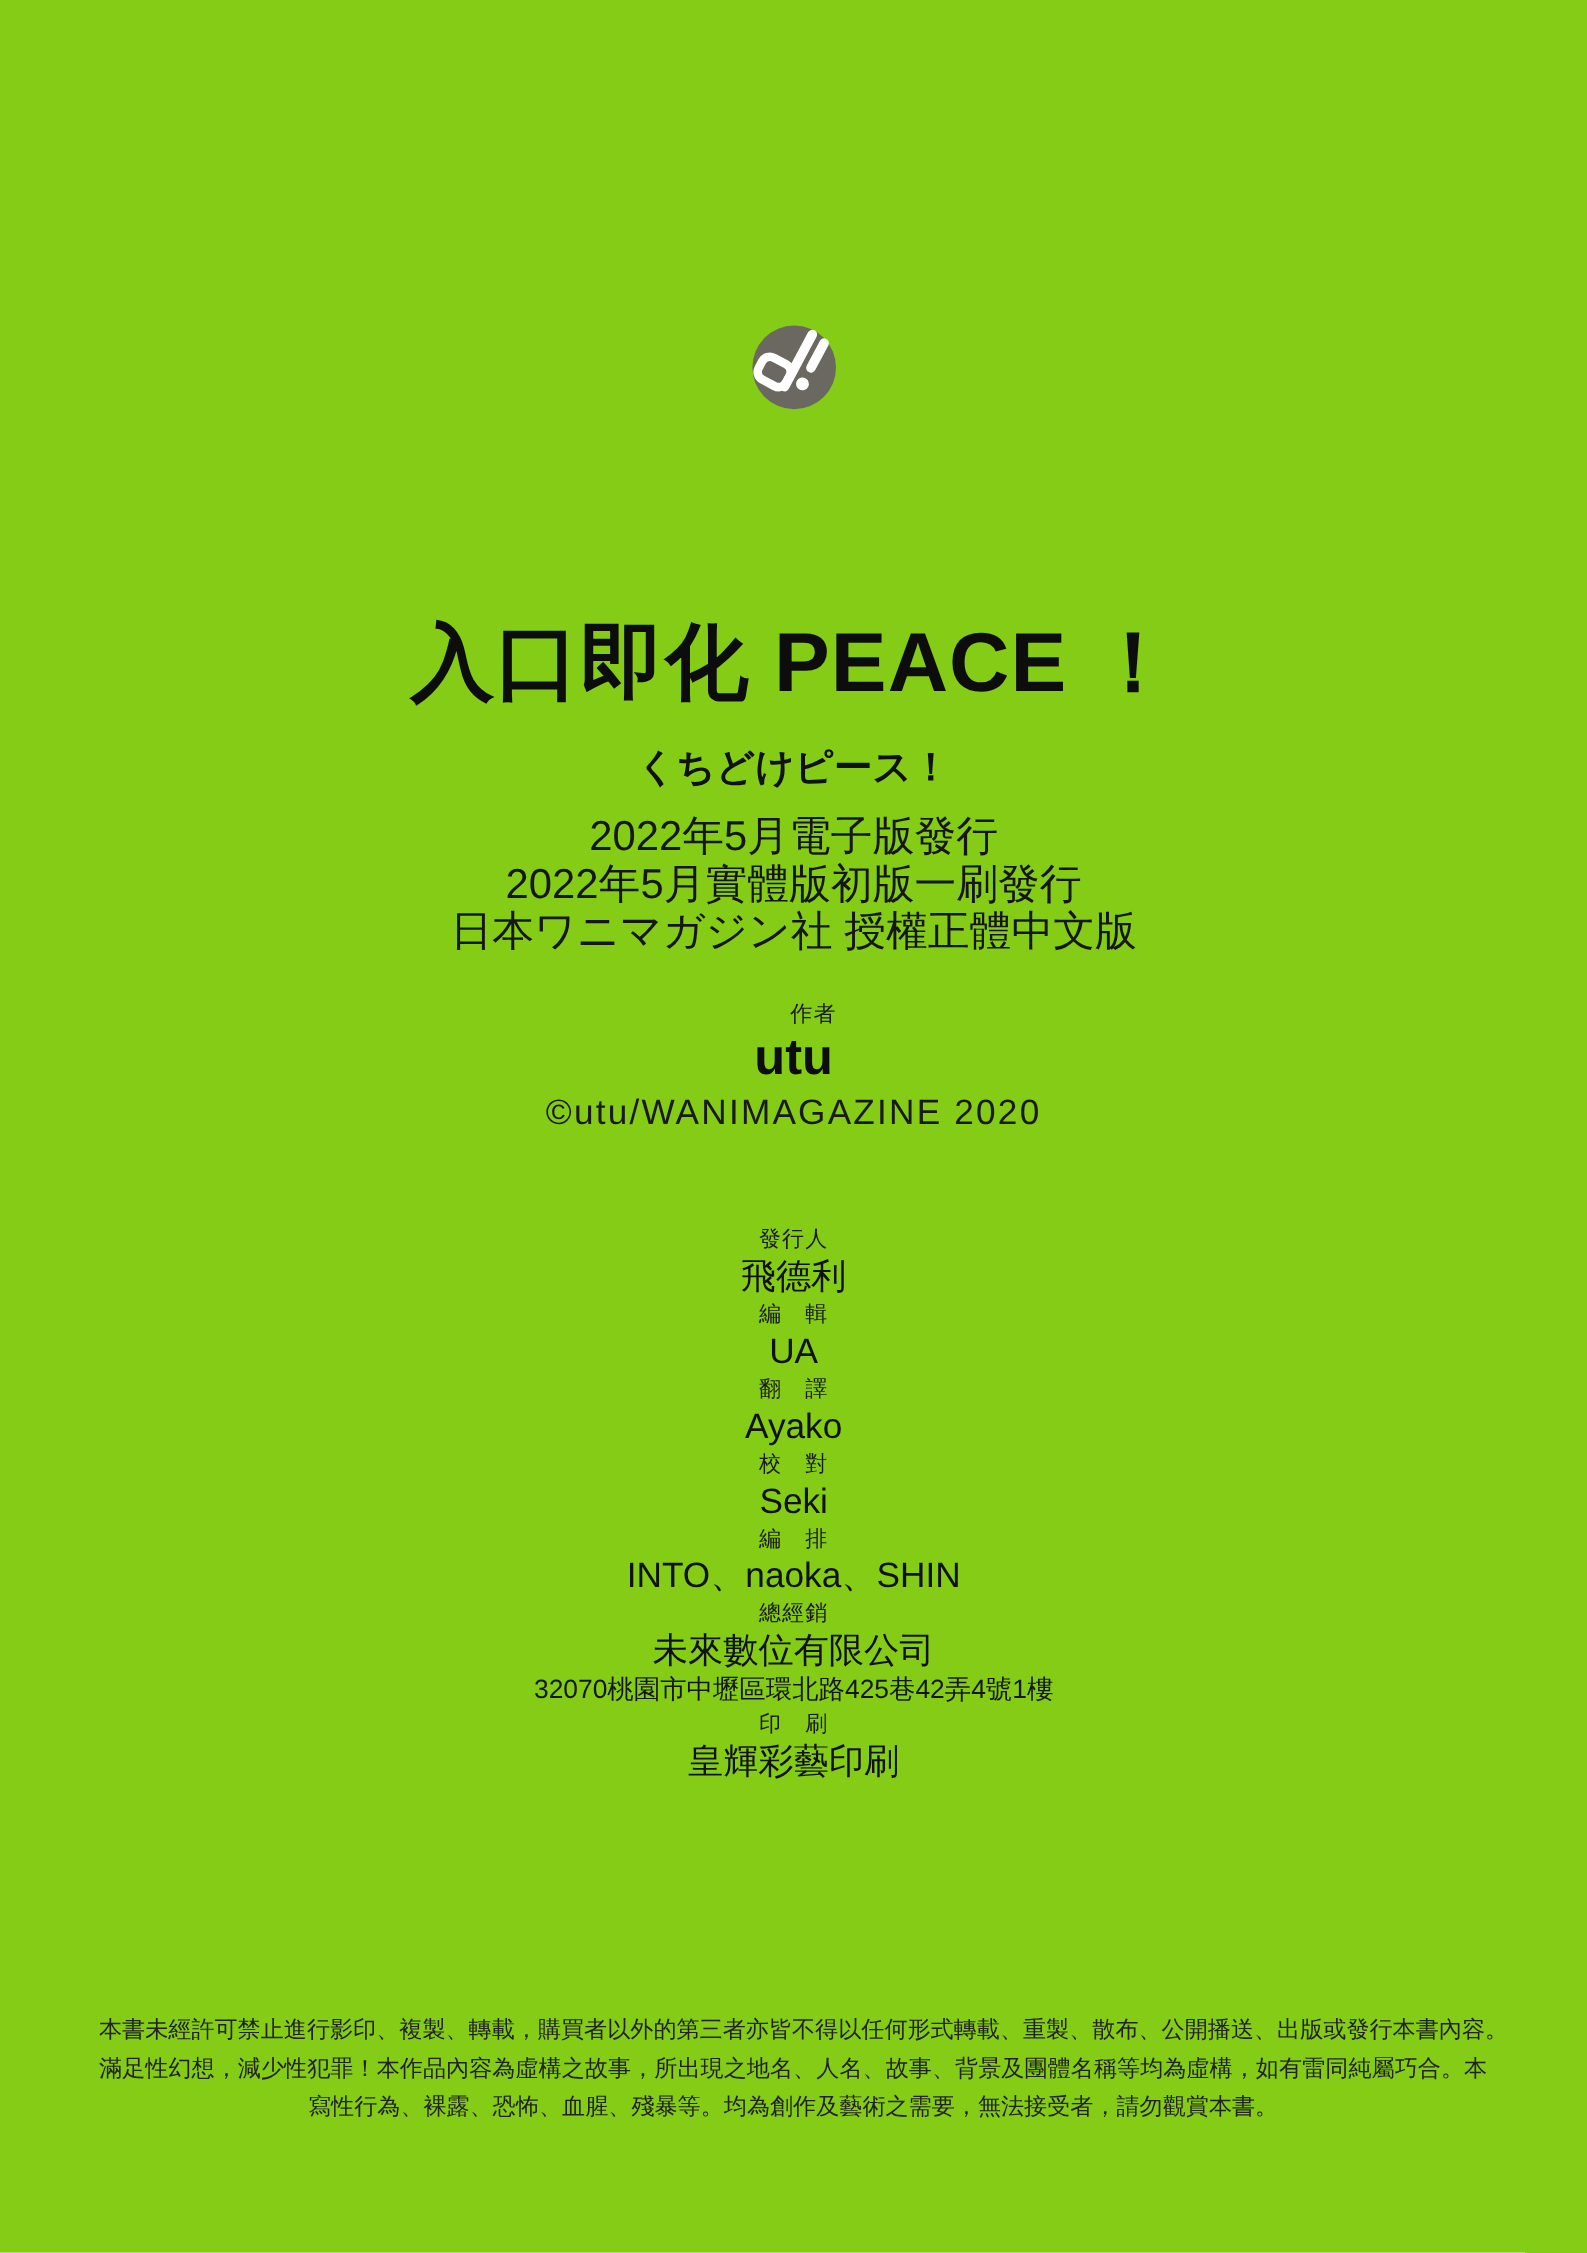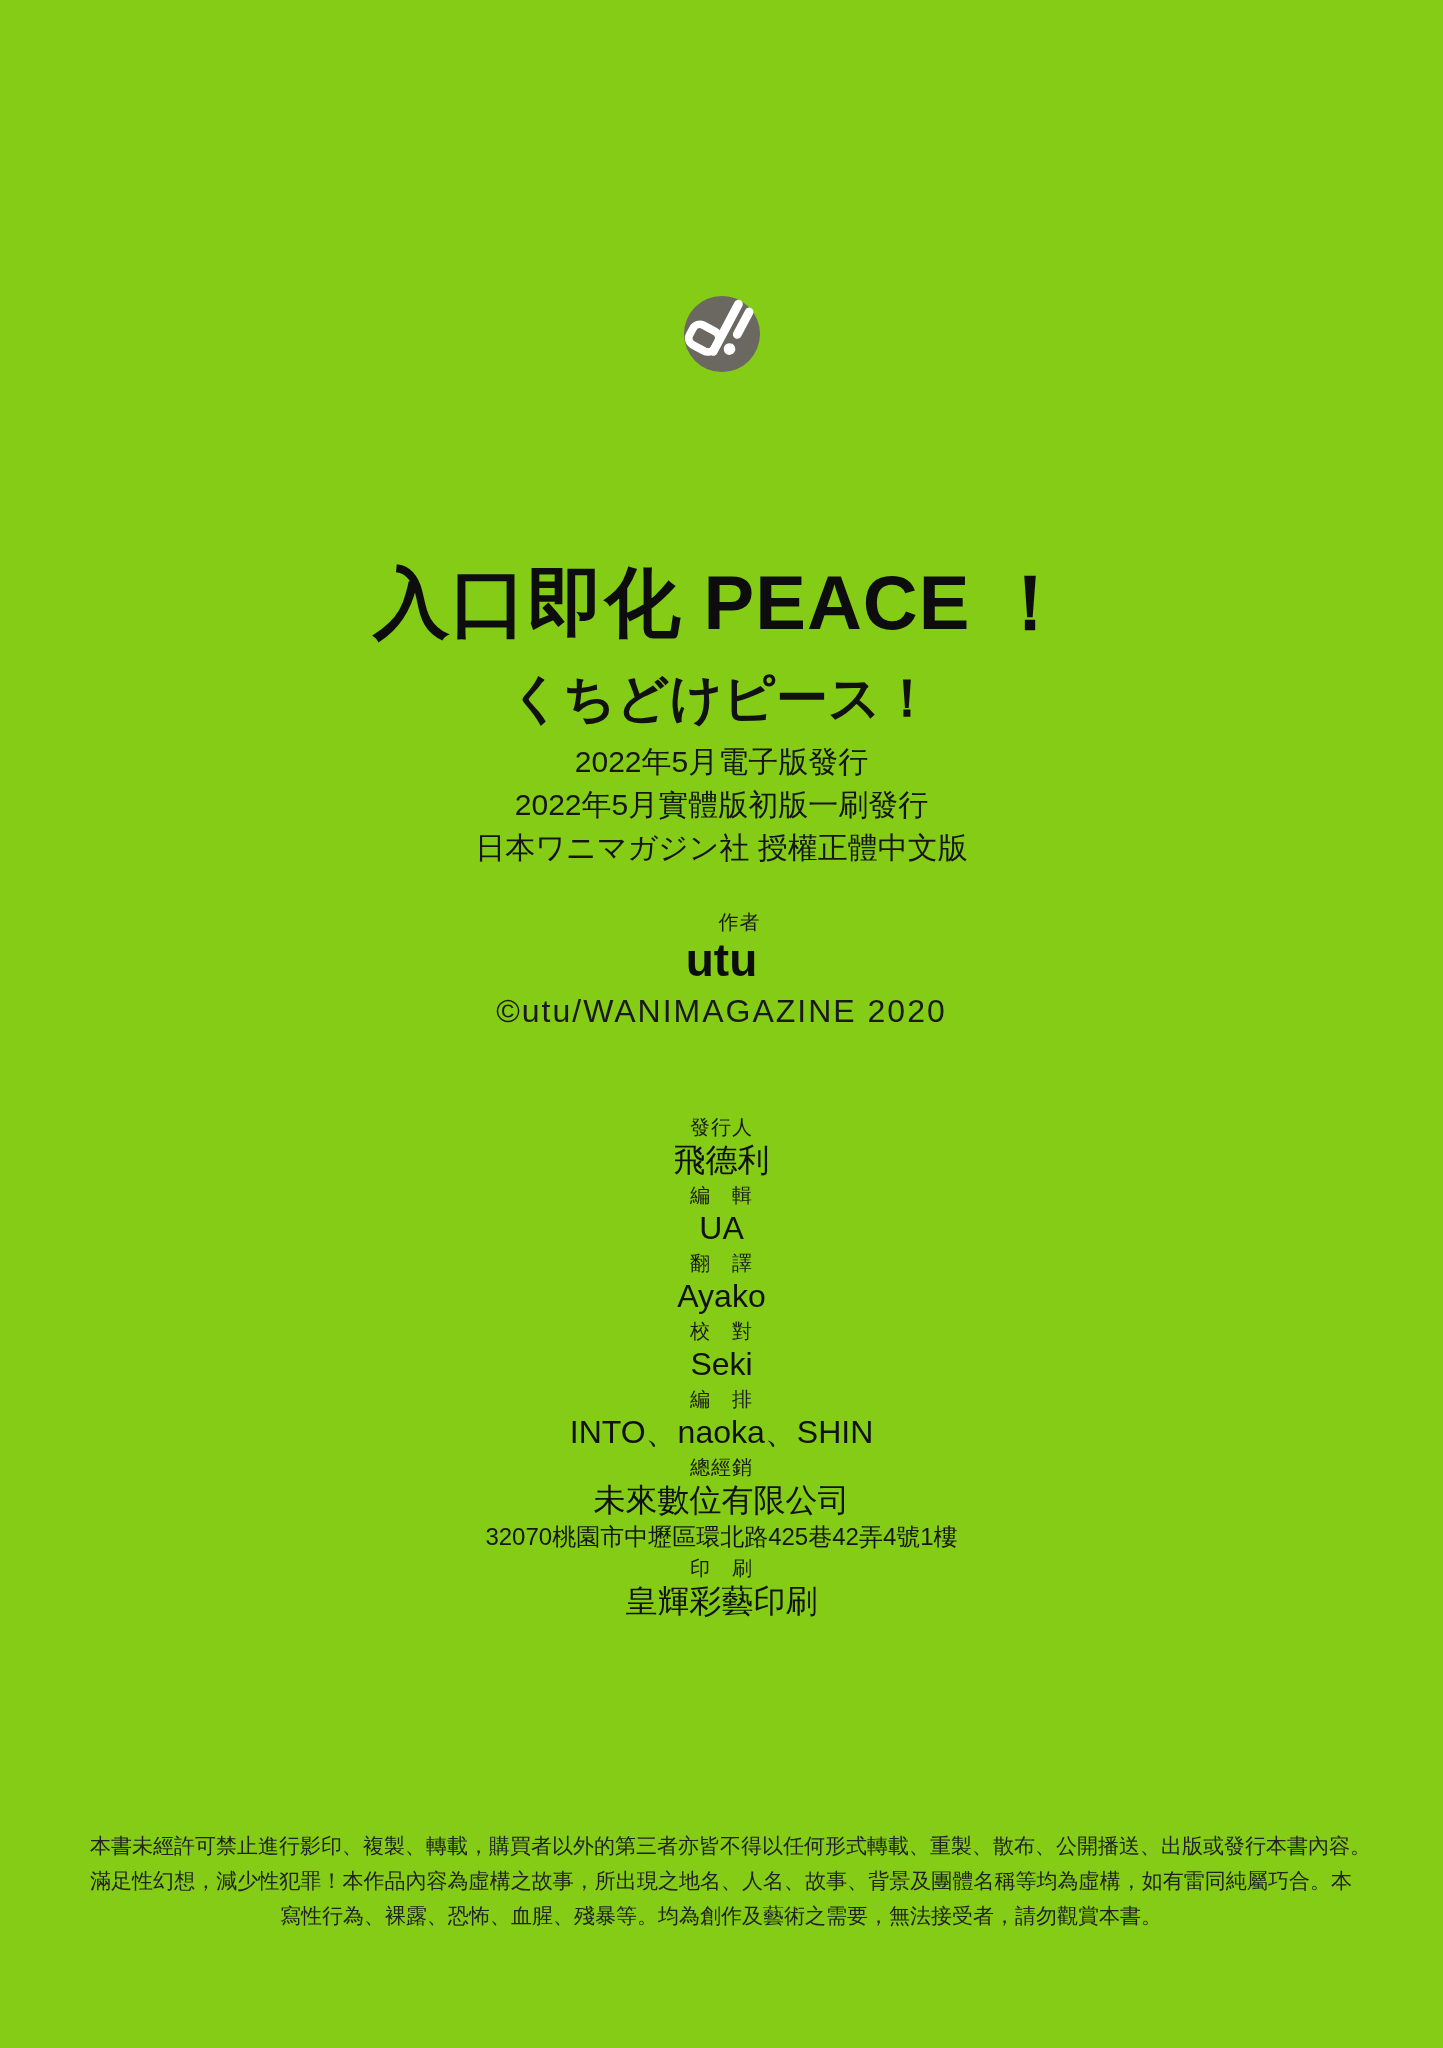--- a/index.html
+++ b/index.html
@@ -29,30 +29,30 @@
   .title-block { top: 563px; }
   .main-title {
     font-size: 76px;
     font-weight: 700;
     line-height: 80px;
     color: #0d0d0d;
     letter-spacing: 1px;
   }
   .sub-title {
     margin-top: 32px;
-    font-size: 52px;
+    font-size: 35px;
     font-weight: 600;
     line-height: 46px;
     color: #111111;
     text-align: center;
   }
 
   
   .pub-block { top: 740px; }
-  .pub-line { font-size: 30px; line-height: 43px; color: #161616; }
+  .pub-line { font-size: 38px; line-height: 43px; color: #161616; }
 
   
   .author-block { top: 910px; }
   .author-label { font-size: 20px; line-height: 24px; letter-spacing: 1px; color: #1a1a1a; padding-left: 36px; }
   .author-name { font-size: 46px; font-weight: 700; line-height: 52px; color: #0d0d0d; }
   .copyright-line { margin-top: 6px; font-size: 32px; line-height: 38px; letter-spacing: 2px; color: #1a1a1a; }
 
   
   .credits-block { top: 1116px; }
   .credit { margin-bottom: 5px; }

